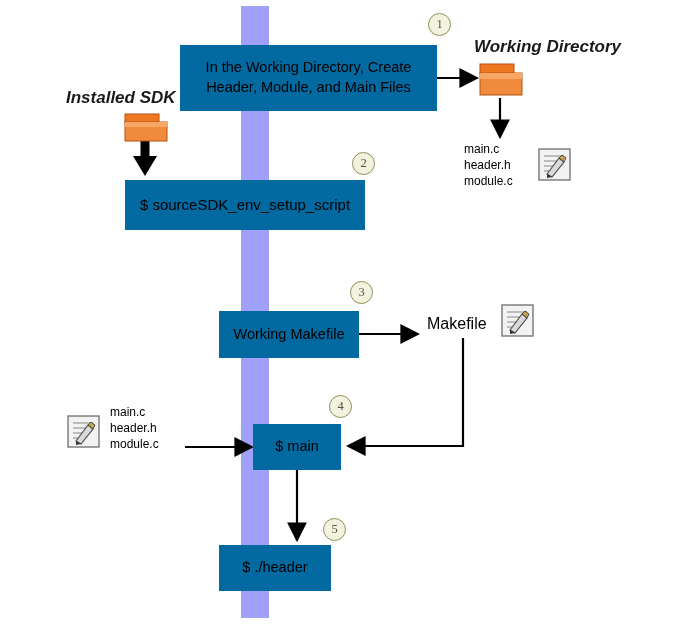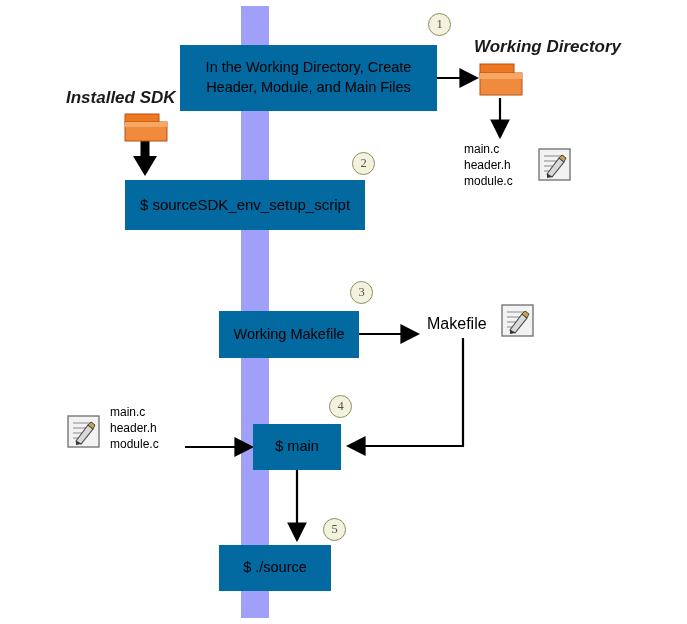--- a/index.html
+++ b/index.html
@@ -136,21 +136,21 @@
 
   <div class="box italic-cmd" style="left:125px; top:180px; width:240px; height:50px;">
     <span>$ source </span>
       <span class="cmd-italic">SDK_env_setup_script</span>
   </div>
 
   <div class="box" style="left:219px; top:311px; width:140px; height:47px;">Working Makefile</div>
 
   <div class="box" style="left:253px; top:424px; width:88px; height:46px;">$ main</div>
 
-  <div class="box" style="left:219px; top:545px; width:112px; height:46px;">$ ./source</div>
+  <div class="box" style="left:219px; top:545px; width:112px; height:46px;">$ ./header</div>
 
   <div class="filelist" style="left:464px; top:142px;">main.c
 header.h
 module.c</div>
 
   <div class="filelist" style="left:110px; top:405px;">main.c
 header.h
 module.c</div>
 
   <div class="label" style="left:427px; top:315px;">Makefile</div>

